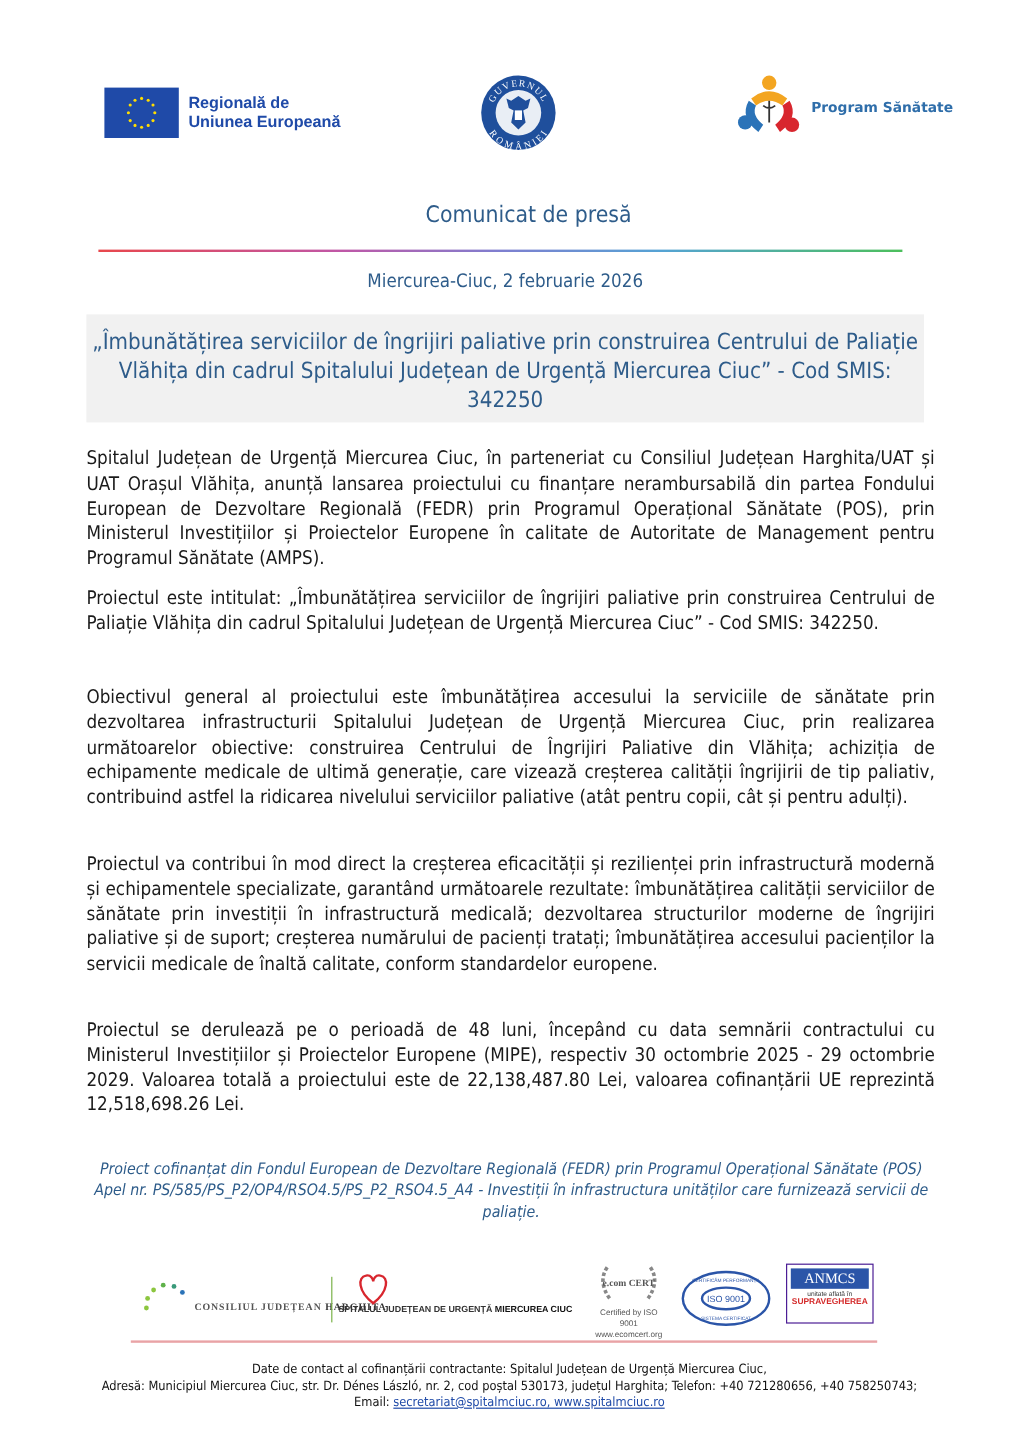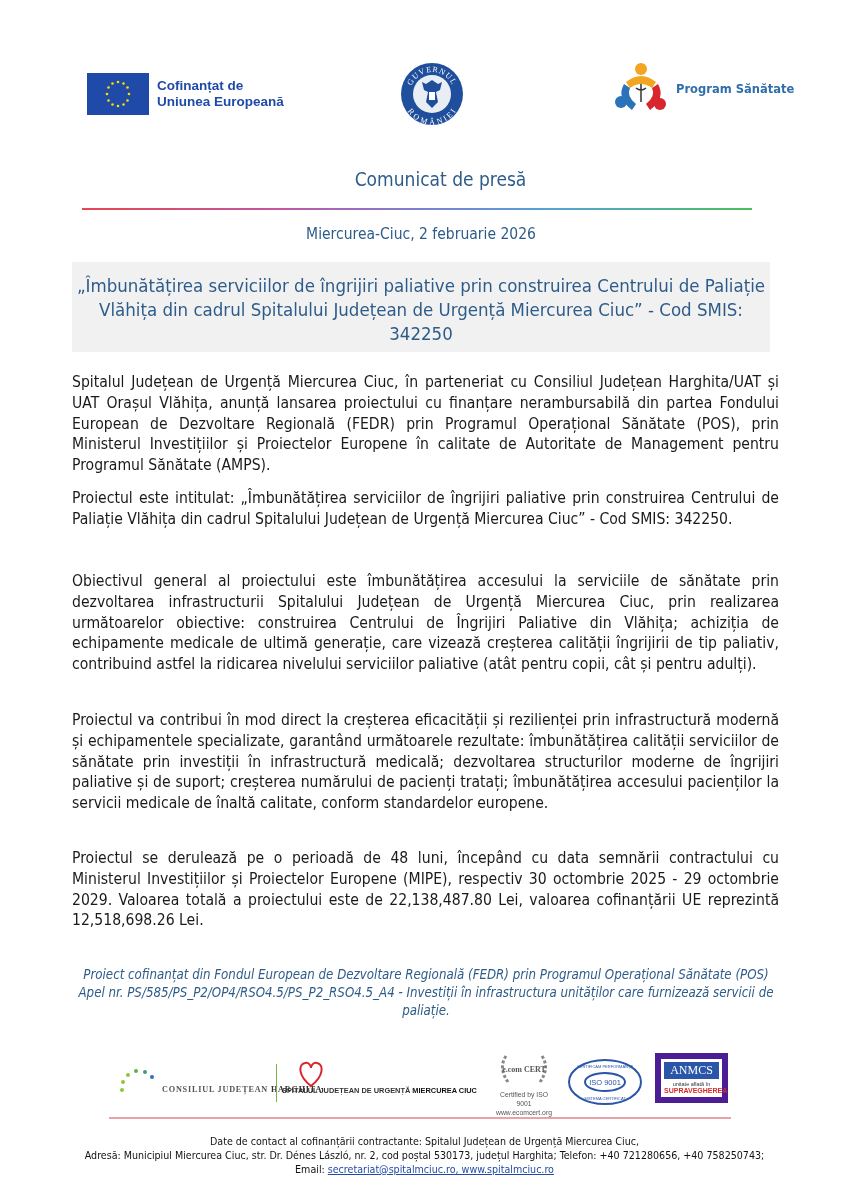--- a/index.html
+++ b/index.html
@@ -45,21 +45,21 @@
               color: #555; font-weight: bold; margin-left: 4px; }
   .cjh-text .hl { color: #333; }
   .vsep { left: 276px; top: 1064px; width: 1px; height: 38px; background: #7bb24a; }
   .sju-logo { left: 282px; top: 1060px; }
   .sju-text { font-family: "Liberation Sans", sans-serif; font-size: 7.4px; color: #333; font-weight: bold;
               margin-top: 26px; white-space: nowrap; }
   .sju-text b { color: #111; }
   .ecom { left: 492px; top: 1052px; width: 64px; text-align: center; }
   .ecom-cap { font-family: "Liberation Sans", sans-serif; font-size: 6.8px; color: #555; line-height: 9px; }
   .iso { left: 567px; top: 1058px; }
-  .anmcs { left: 655px; top: 1053px; width: 73px; height: 50px; border: 6px solid #4c1d95; background: #fff;
+  .anmcs { left: 655px; top: 1053px; width: 73px; height: 50px; border: 1px solid #4c1d95; background: #fff;
            box-sizing: border-box; padding: 3px; text-align: center; }
   .anmcs-head { background: #2b55a8; color: #fff; font-family: "Liberation Serif", serif; font-size: 12px;
                 height: 17px; line-height: 17px; }
   .anmcs-sub { font-family: "Liberation Sans", sans-serif; font-size: 5.5px; color: #333; margin-top: 2px; line-height: 6px;}
   .anmcs-sup { font-family: "Liberation Sans", sans-serif; font-size: 7px; color: #d42a2a; font-weight: bold; }
 
   .footer-rule { left: 109px; top: 1117px; width: 622px; height: 2px; background: #e9a3a6; }
 
   .contact { left: 0; width: 849px; top: 1134px; text-align: center; font-size: 10.6px; line-height: 14px; color: #111; }
   .contact a { color: #1f4aa8; text-decoration: underline; }
@@ -80,21 +80,21 @@
         <circle cx="31" cy="33" r="1.3"></circle>
           <circle cx="25.5" cy="31.5" r="1.3"></circle>
           <circle cx="21.5" cy="27.5" r="1.3"></circle>
         <circle cx="20" cy="21" r="1.3"></circle>
           <circle cx="21.5" cy="14.5" r="1.3"></circle>
           <circle cx="25.5" cy="10.5" r="1.3"></circle>
       </g>
     </svg>
   </div>
   <div class="eu-text">
-    <div>Cofinanțat de</div>
+    <div>Regională de</div>
     <div>Uniunea Europeană</div>
   </div>
 </div>
 
 <div class="abs gov-logo">
   <svg width="64" height="64" viewBox="0 0 64 64">
     <circle cx="32" cy="32" r="31" fill="#1f4f9c"></circle>
     <circle cx="32" cy="32" r="19" fill="#ffffff" opacity="0.9"></circle>
     <path d="M32 18 L26 22 L22 20 L24 28 L28 30 L26 40 L32 46 L38 40 L36 30 L40 28 L42 20 L38 22 Z" fill="#1f4f9c"></path>
     <rect x="29" y="30" width="6" height="8" fill="#ffffff"></rect>

